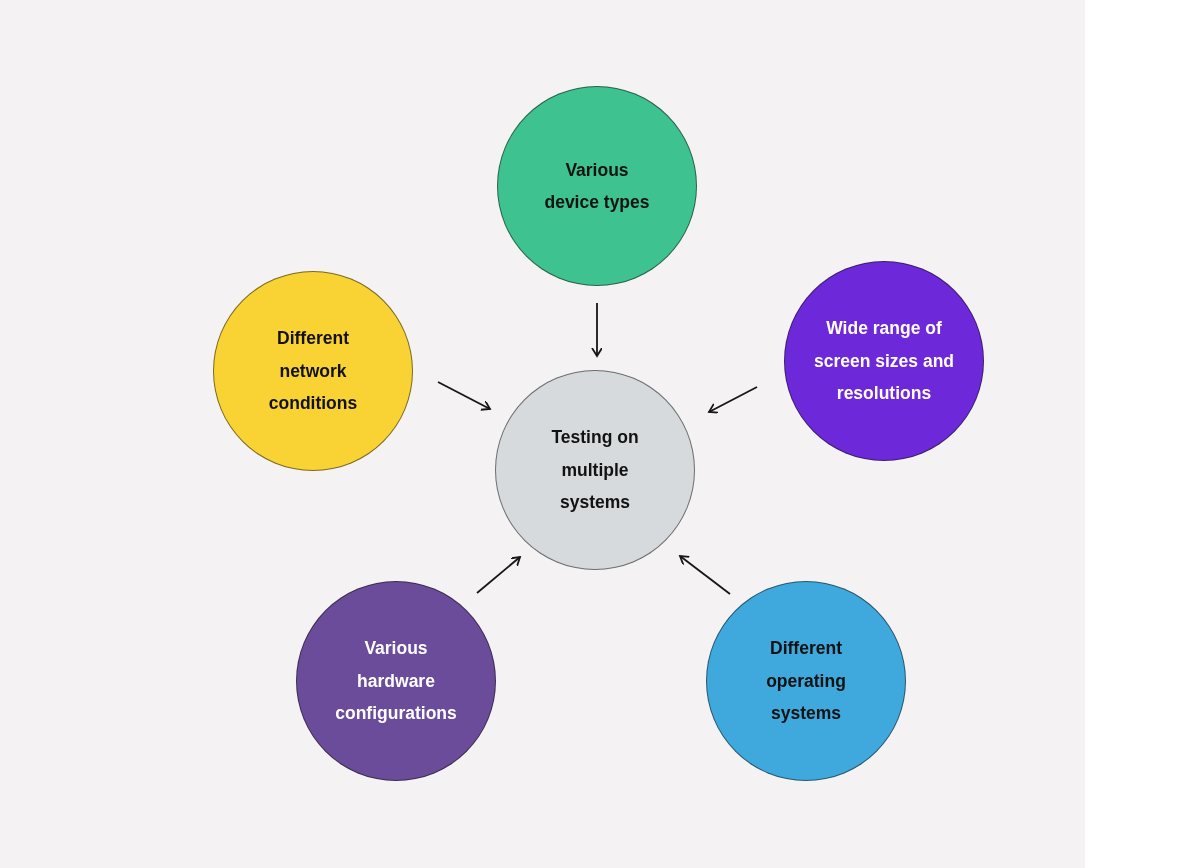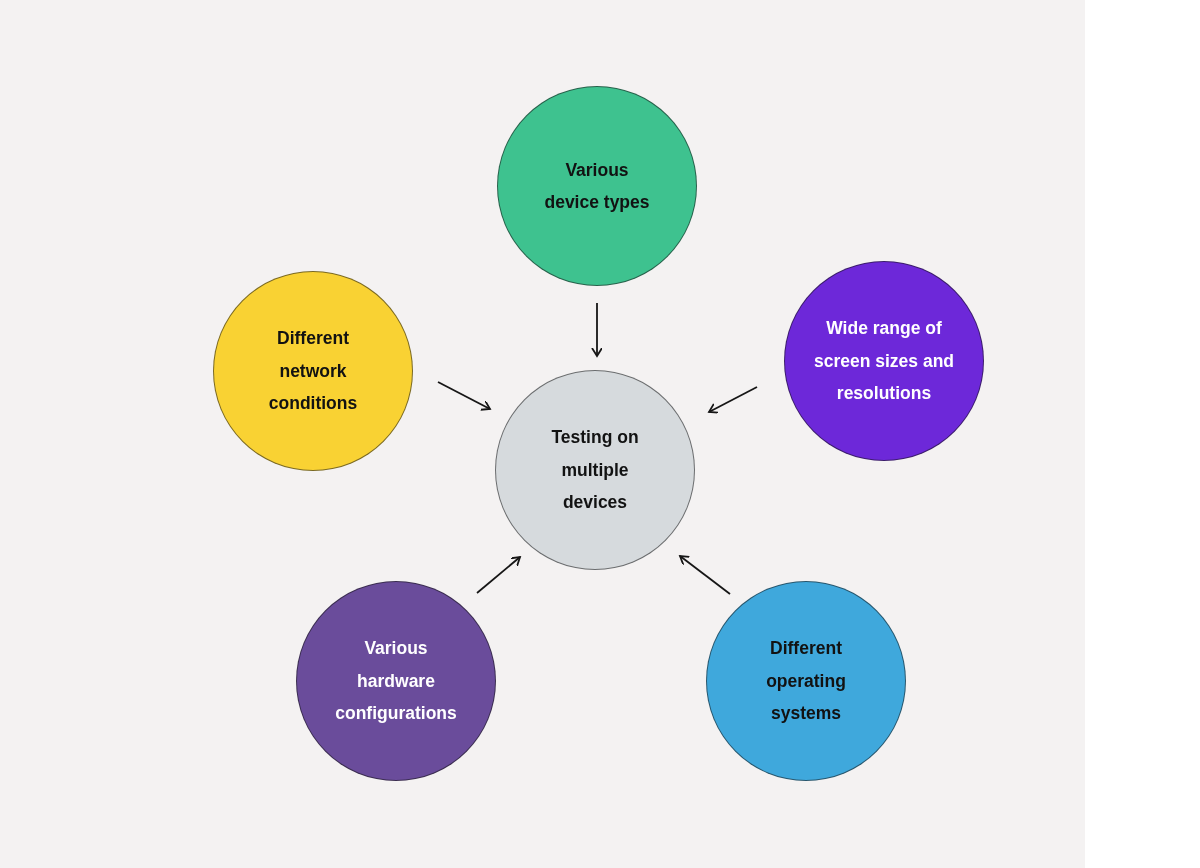--- a/index.html
+++ b/index.html
@@ -95,16 +95,16 @@
 
   <div class="node node-bottom-right" style="background-color: rgb(63, 168, 220); color: rgb(18, 18, 18);">
     <div class="node-label">Different
 operating
 systems</div>
   </div>
 
   <div class="node node-center" style="background-color: rgb(214, 218, 221); color: rgb(18, 18, 18);">
     <div class="node-label">Testing on
 multiple
-devices</div>
+systems</div>
   </div>
 
 </div>
 
 </body></html>

